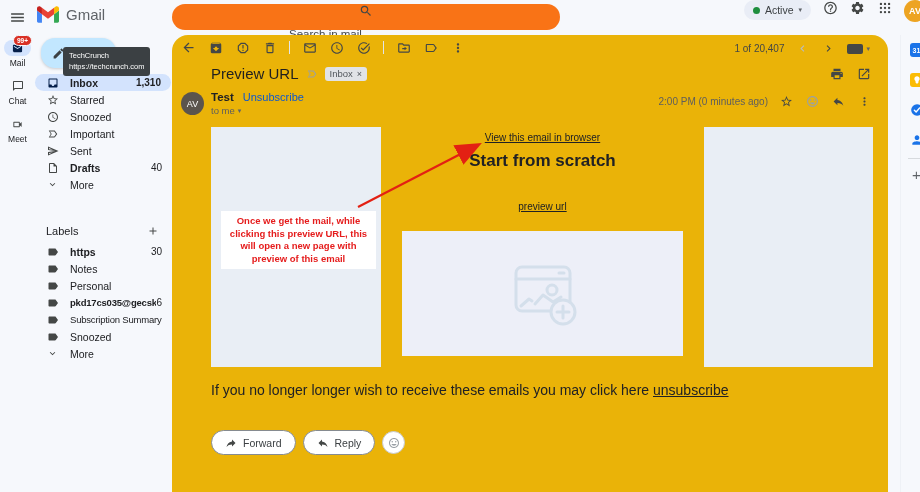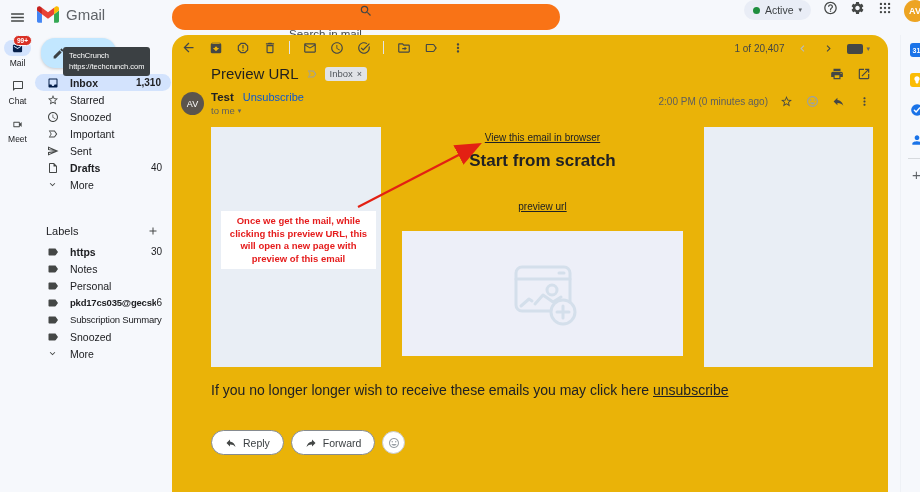--- a/index.html
+++ b/index.html
@@ -508,32 +508,32 @@
     </div>
 
     <div class="unsub-line">
       <span>If you no longer longer wish to receive these emails you may click here</span>
       <span class="unsub-link">unsubscribe</span>
     </div>
     <div class="actions-row">
       <div class="pill-btn">
         <span>
             <svg width="12" height="12" viewBox="0 0 24 24">
-              <path class="ic" d="M10 9V5l-7 7 7 7v-4.1c5 0 8.5 1.6 11 5.1-1-5-4-10-11-11z"></path>
-            </svg>
-          </span>
-        <span>Reply</span>
+              <path class="ic" d="M14 9V5l7 7-7 7v-4.1c-5 0-8.5 1.6-11 5.1 1-5 4-10 11-11z"></path>
+            </svg>
+          </span>
+        <span>Forward</span>
       </div>
       <div class="pill-btn">
         <span>
             <svg width="12" height="12" viewBox="0 0 24 24">
-              <path class="ic" d="M14 9V5l7 7-7 7v-4.1c-5 0-8.5 1.6-11 5.1 1-5 4-10 11-11z"></path>
-            </svg>
-          </span>
-        <span>Forward</span>
+              <path class="ic" d="M10 9V5l-7 7 7 7v-4.1c5 0 8.5 1.6 11 5.1-1-5-4-10-11-11z"></path>
+            </svg>
+          </span>
+        <span>Reply</span>
       </div>
       <div class="emoji-btn">
         <svg width="12" height="12" viewBox="0 0 24 24">
             <path fill="#9aa0a6" d="M11.99 2C6.47 2 2 6.48 2 12s4.47 10 9.99 10C17.52 22 22 17.52 22 12S17.52 2 11.99 2zM12 20c-4.42 0-8-3.58-8-8s3.58-8 8-8 8 3.58 8 8-3.58 8-8 8zm3.5-9c.83 0 1.5-.67 1.5-1.5S16.33 8 15.5 8 14 8.67 14 9.5s.67 1.5 1.5 1.5zm-7 0c.83 0 1.5-.67 1.5-1.5S9.33 8 8.5 8 7 8.67 7 9.5 7.67 11 8.5 11zm3.5 6.5c2.33 0 4.31-1.46 5.11-3.5H6.89c.8 2.04 2.78 3.5 5.11 3.5z"></path>
           </svg>
       </div>
     </div>
   </div>
 
   <div class="companion">

